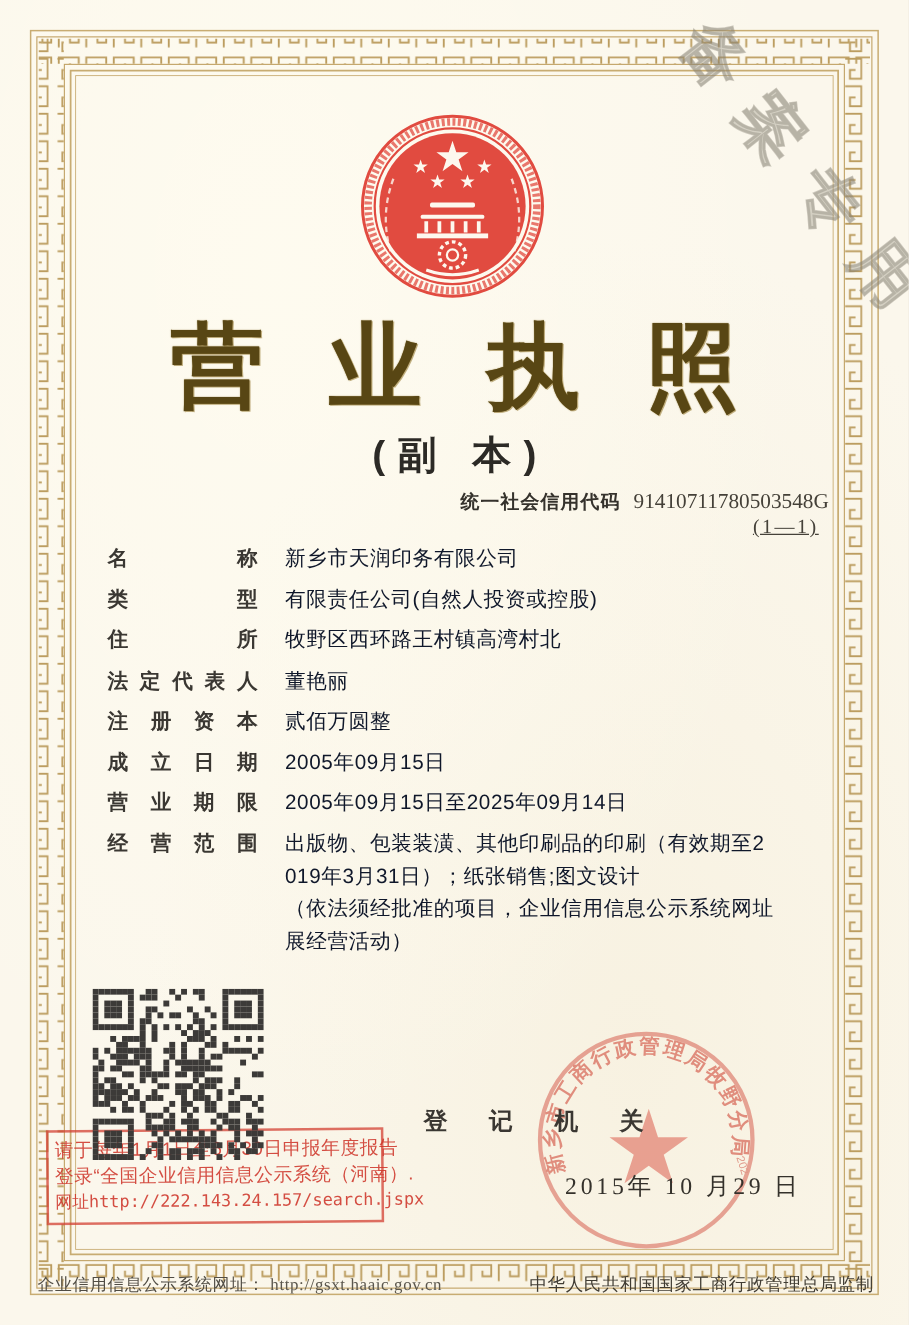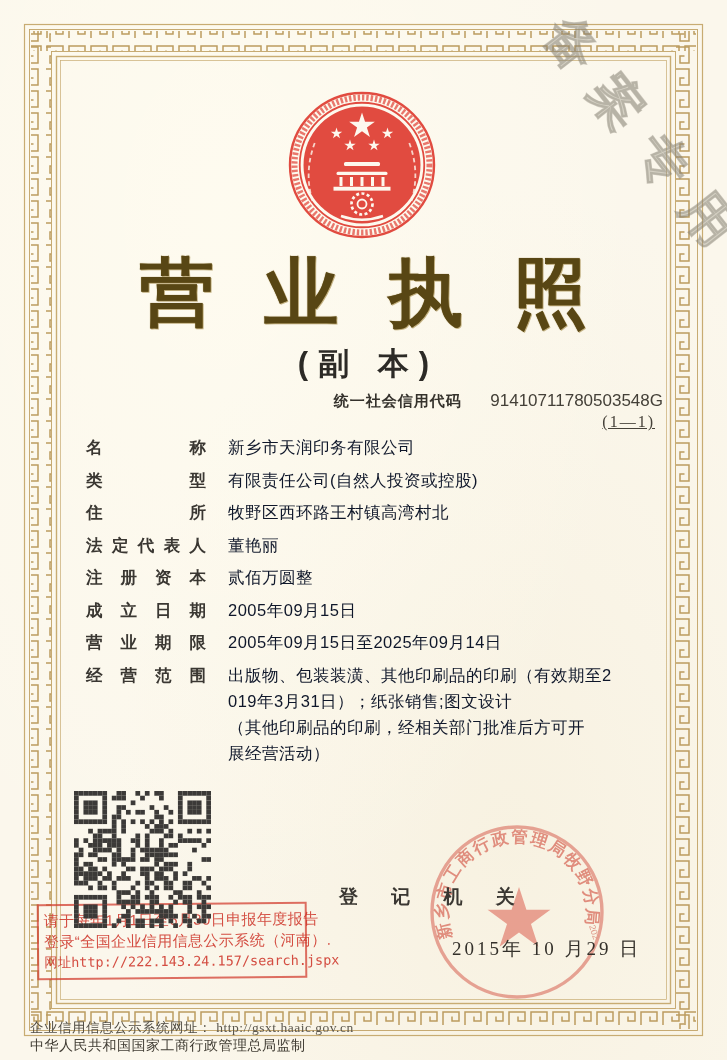--- a/index.html
+++ b/index.html
@@ -24,32 +24,32 @@
     color:rgba(138,132,118,.34);
     -webkit-text-stroke:1px rgba(138,132,118,.38);
   }
   .emblem{position:absolute;left:283px;top:90px;z-index:3;}
   .doc-title{
     position:absolute;left:0;top:244px;width:727px;z-index:3;
     text-align:center;font-size:74px;font-weight:900;
     letter-spacing:16px;text-indent:16px;
     color:#584614;
     text-shadow:0 0 1px #7a611e, 1px 1px 0 rgba(146,115,38,.5);
-    font-family:Liberation Serif, serif;
+    font-family:Liberation Sans, sans-serif;
   }
   .doc-subtitle{
     position:absolute;left:0;top:343px;width:727px;z-index:3;
     text-align:center;font-size:31px;font-weight:700;letter-spacing:10px;text-indent:10px;
     color:#2c2a26;
   }
   .code-line{
     position:absolute;right:64px;top:391px;z-index:3;white-space:nowrap;
   }
   .code-label{font-size:15px;font-weight:700;color:#35322c;letter-spacing:1px;}
-  .code-value{font-size:17px;color:#444038;font-family:Liberation Sans, sans-serif;margin-left:24px;}
+  .code-value{font-size:17px;color:#444038;font-family:Liberation Serif, serif;margin-left:6px;}
   .page-no{
     position:absolute;right:72px;top:413px;z-index:3;
     font-size:16px;color:#454139;font-family:"Liberation Serif",serif;letter-spacing:2px;text-decoration:underline;
   }
   .fields{position:absolute;left:86px;top:437px;width:560px;z-index:3;}
   .field-row{display:flex;margin-bottom:12.5px;line-height:20px;}
   .field-label{
     width:120px;flex:0 0 120px;
     font-size:16.5px;font-weight:700;color:#3a3732;
     text-align:justify;text-align-last:justify;
@@ -75,21 +75,21 @@
     position:absolute;left:339px;top:884px;z-index:8;
     font-size:19px;font-weight:700;letter-spacing:14px;color:#3a3732;white-space:nowrap;
   }
   .seal{position:absolute;left:427px;top:822px;z-index:4;opacity:.85;}
   .reg-date{
     position:absolute;left:452px;top:936px;z-index:8;white-space:nowrap;
     font-size:19px;color:#34312b;font-family:"Liberation Serif",serif;letter-spacing:3px;
   }
   .footer{
     position:absolute;left:30px;right:28px;top:1019px;z-index:3;
-    display:flex;justify-content:space-between;align-items:baseline;flex-direction:column;
+    display:flex;justify-content:space-between;align-items:baseline;
   }
   .footer-left{font-size:13.5px;color:#514d44;letter-spacing:.5px;}
   .footer-left .url{font-family:"Liberation Serif",serif;color:#5a564c;}
   .footer-right{font-size:14px;color:#403c33;letter-spacing:.5px;}
 </style>
 </head>
 <body>
 
 <div class="page">
 
@@ -192,21 +192,21 @@
     </div>
     <div class="field-row">
       <span class="field-label">营业期限</span>
       <span class="field-value">2005年09月15日至2025年09月14日</span>
     </div>
     <div class="field-row">
       <span class="field-label">经营范围</span>
       <span class="field-value">
         <span class="scope-line" style="display:block">出版物、包装装潢、其他印刷品的印刷（有效期至2</span>
         <span class="scope-line" style="display:block">019年3月31日）；纸张销售;图文设计</span>
-        <span class="scope-line" style="display:block">（其他印刷品的印刷，经相关部门批准后方可开</span>
+        <span class="scope-line" style="display:block">（依法须经批准的项目，企业信用信息公示系统网址</span>
         <span class="scope-line" style="display:block">展经营活动）</span>
       </span>
     </div>
   </div>
 
   <svg class="seal" width="180" height="180" viewBox="-90 -90 180 180" aria-hidden="true">
     <defs>
       <path id="sealArc" d="M -64.3 27.4 A 69.8 69.8 0 1 1 64.3 27.4" fill="none"></path>
     </defs>
     <circle r="85" fill="none" stroke="#de8273" stroke-width="3.4" opacity=".85"></circle>

